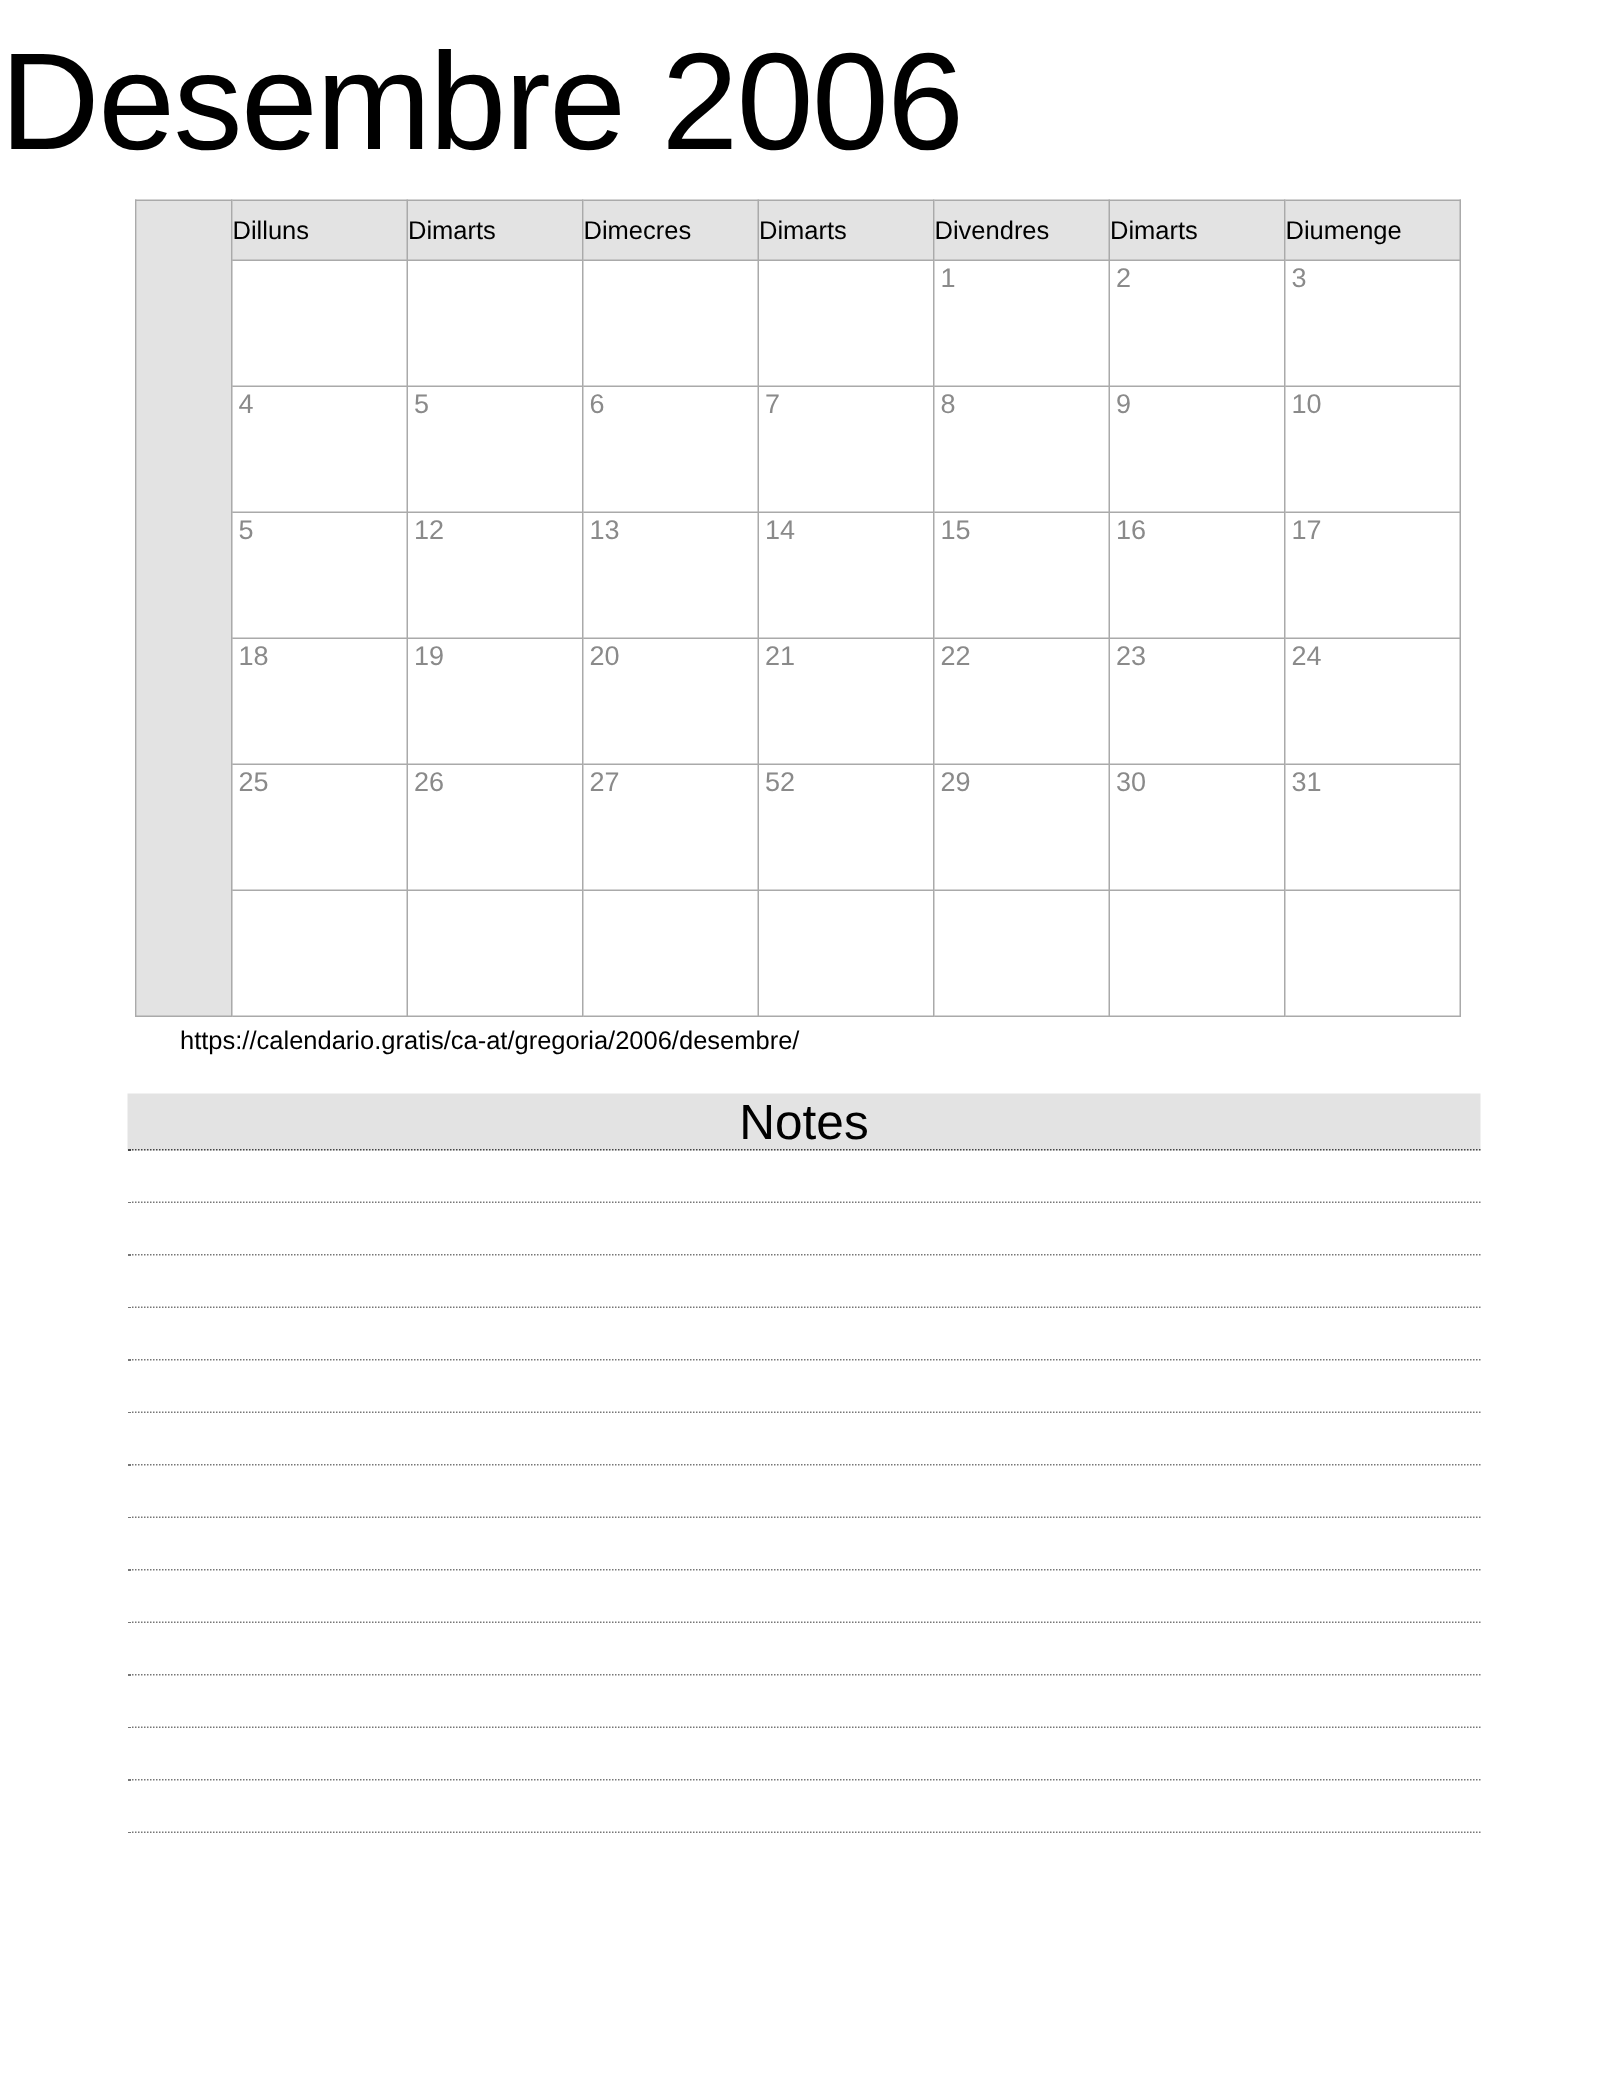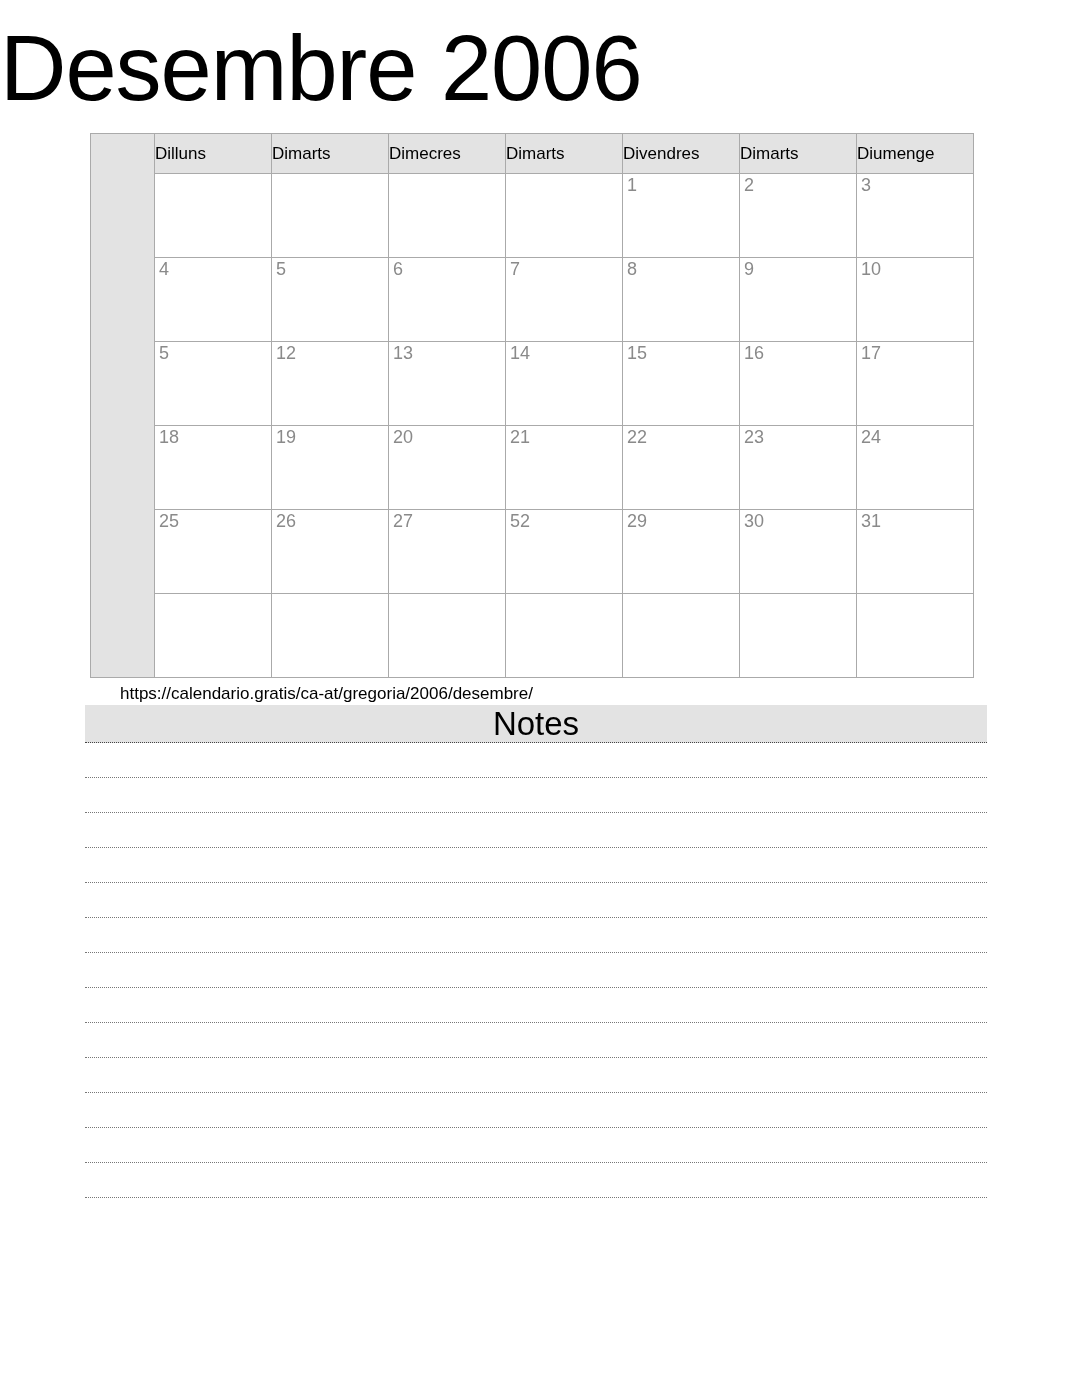--- a/index.html
+++ b/index.html
@@ -46,21 +46,21 @@
     font-size:18px;color:var(--daynum);
     padding:1px 0 0 4px;
     background:#ffffff;
   }
   .src-url{
     margin:5px 0 0 120px;
     font-size:17px;color:var(--text);
     line-height:22px;
   }
   .notes{
-    margin:0 0 0 85px;
+    margin:24px 0 0 85px;
     width:902px;
   }
   .notes-header{
     height:38px;
     background:var(--header-bg);
     border-bottom:1px dotted #444444;
     text-align:center;
     font-size:33px;line-height:38px;font-weight:400;
   }
   .note-line{

